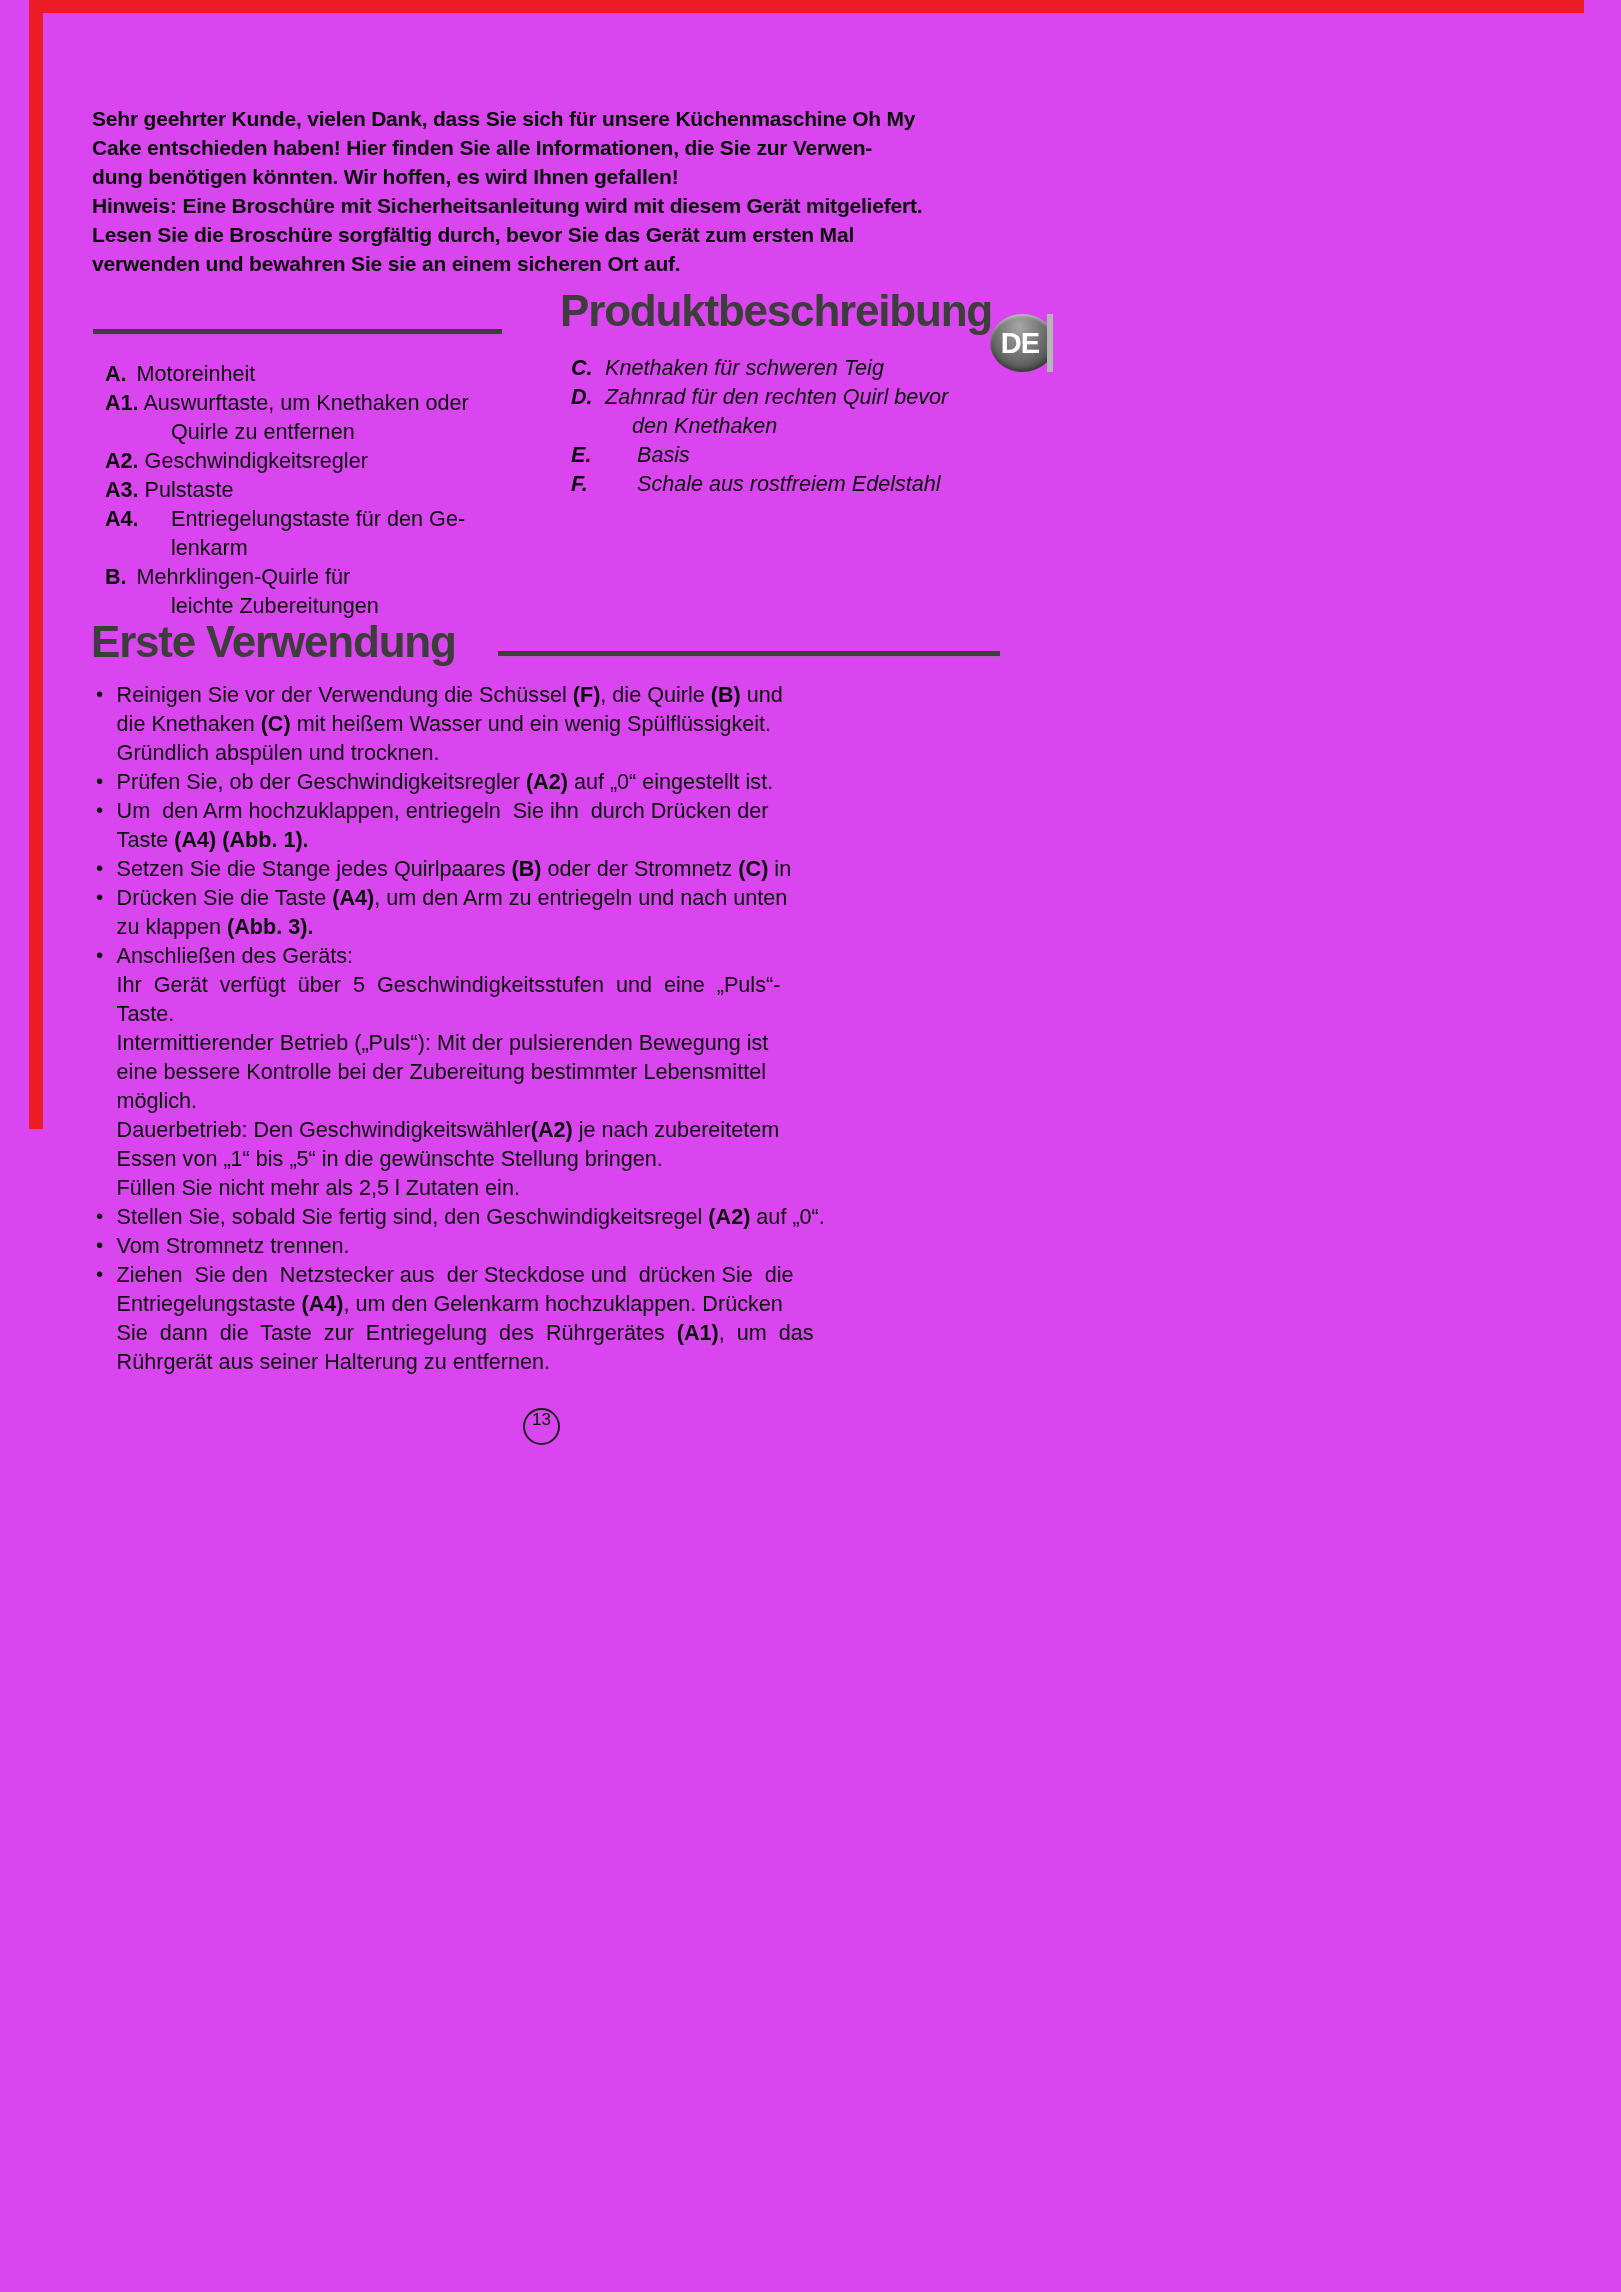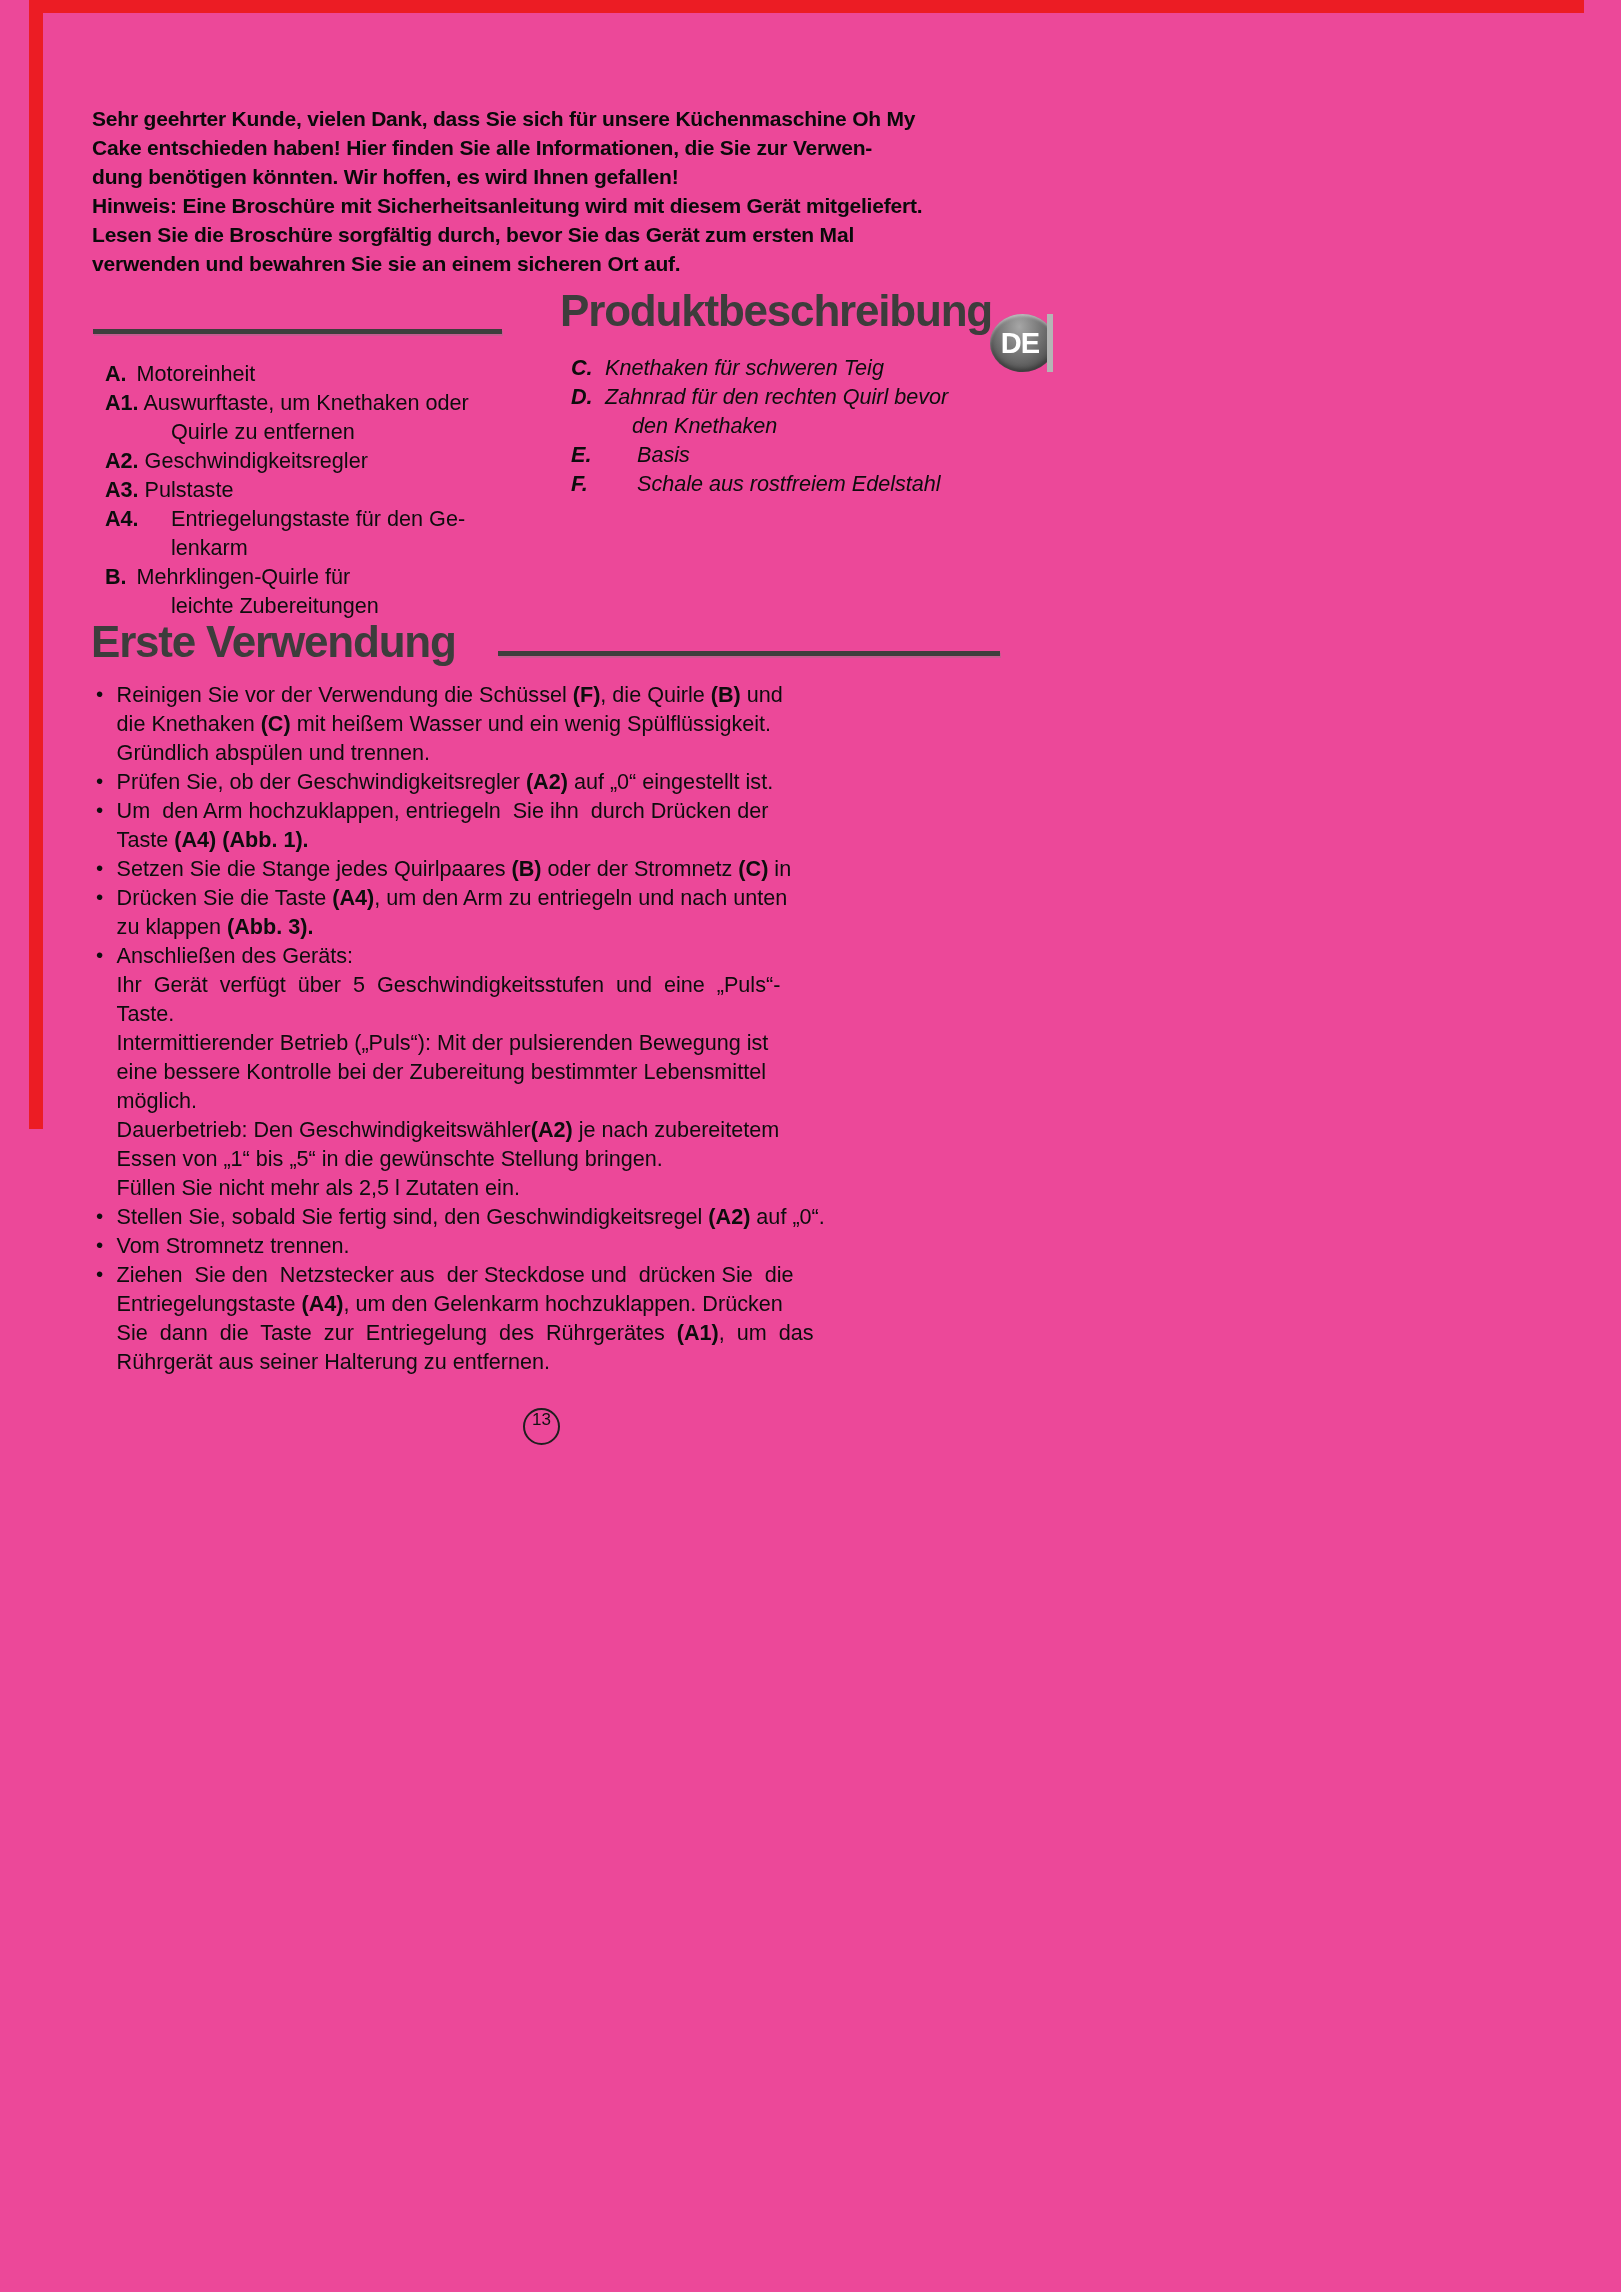--- a/index.html
+++ b/index.html
@@ -1,17 +1,17 @@
 <!DOCTYPE html>
 <html lang="de"><head>
 <meta charset="utf-8">
 <style>
   html,body{margin:0;padding:0;background:#fff;}
   .page{
-    position:relative;width:1621px;height:2293px;background:#ec4899;
+    position:relative;width:1621px;height:2293px;background:#d946ef;
     font-family:"Liberation Sans","DejaVu Sans",sans-serif;color:#0d0d0d;overflow:hidden;
   }
   
   .red-top{position:absolute;left:35px;top:0;width:1549px;height:12.7px;background:#ec1c24;}
   .red-left{position:absolute;left:29px;top:0;width:13.7px;height:1129px;background:#ec1c24;}
 
   
   .intro{position:absolute;left:92px;top:104px;font-weight:bold;font-size:21px;
          line-height:29px;letter-spacing:-0.2px;color:#0a0a0a;}
   .intro .tline{white-space:pre;height:29px;}
@@ -101,21 +101,21 @@
       <div class="iline tab"><span class="lbl">E.</span><span>Basis</span></div>
       <div class="iline tab"><span class="lbl">F.</span><span>Schale aus rostfreiem Edelstahl</span></div>
     </div>
 
   <div class="h-erste">Erste Verwendung</div>
   <div class="rule-b"></div>
 
   <div class="bullets">
       <div class="bline"><span class="blt">•</span><span>Reinigen Sie vor der Verwendung die Schüssel </span><span class="b">(F)</span><span>, die Quirle </span><span class="b">(B)</span><span> und</span></div>
       <div class="bline"><span>die Knethaken </span><span class="b">(C)</span><span> mit heißem Wasser und ein wenig Spülflüssigkeit.</span></div>
-      <div class="bline"><span>Gründlich abspülen und trennen.</span></div>
+      <div class="bline"><span>Gründlich abspülen und trocknen.</span></div>
       <div class="bline"><span class="blt">•</span><span>Prüfen Sie, ob der Geschwindigkeitsregler </span><span class="b">(A2)</span><span> auf „0“ eingestellt ist.</span></div>
       <div class="bline"><span class="blt">•</span><span>Um  den Arm hochzuklappen, entriegeln  Sie ihn  durch Drücken der</span></div>
       <div class="bline"><span>Taste </span><span class="b">(A4)</span><span> </span><span class="b">(Abb. 1).</span></div>
       <div class="bline"><span class="blt">•</span><span>Setzen Sie die Stange jedes Quirlpaares </span><span class="b">(B)</span><span> oder der Stromnetz </span><span class="b">(C)</span><span> in</span></div>
       <div class="bline"><span class="blt">•</span><span>Drücken Sie die Taste </span><span class="b">(A4)</span><span>, um den Arm zu entriegeln und nach unten</span></div>
       <div class="bline"><span>zu klappen </span><span class="b">(Abb. 3).</span></div>
       <div class="bline"><span class="blt">•</span><span>Anschließen des Geräts:</span></div>
       <div class="bline"><span>Ihr  Gerät  verfügt  über  5  Geschwindigkeitsstufen  und  eine  „Puls“-</span></div>
       <div class="bline"><span>Taste.</span></div>
       <div class="bline"><span>Intermittierender Betrieb („Puls“): Mit der pulsierenden Bewegung ist</span></div>

